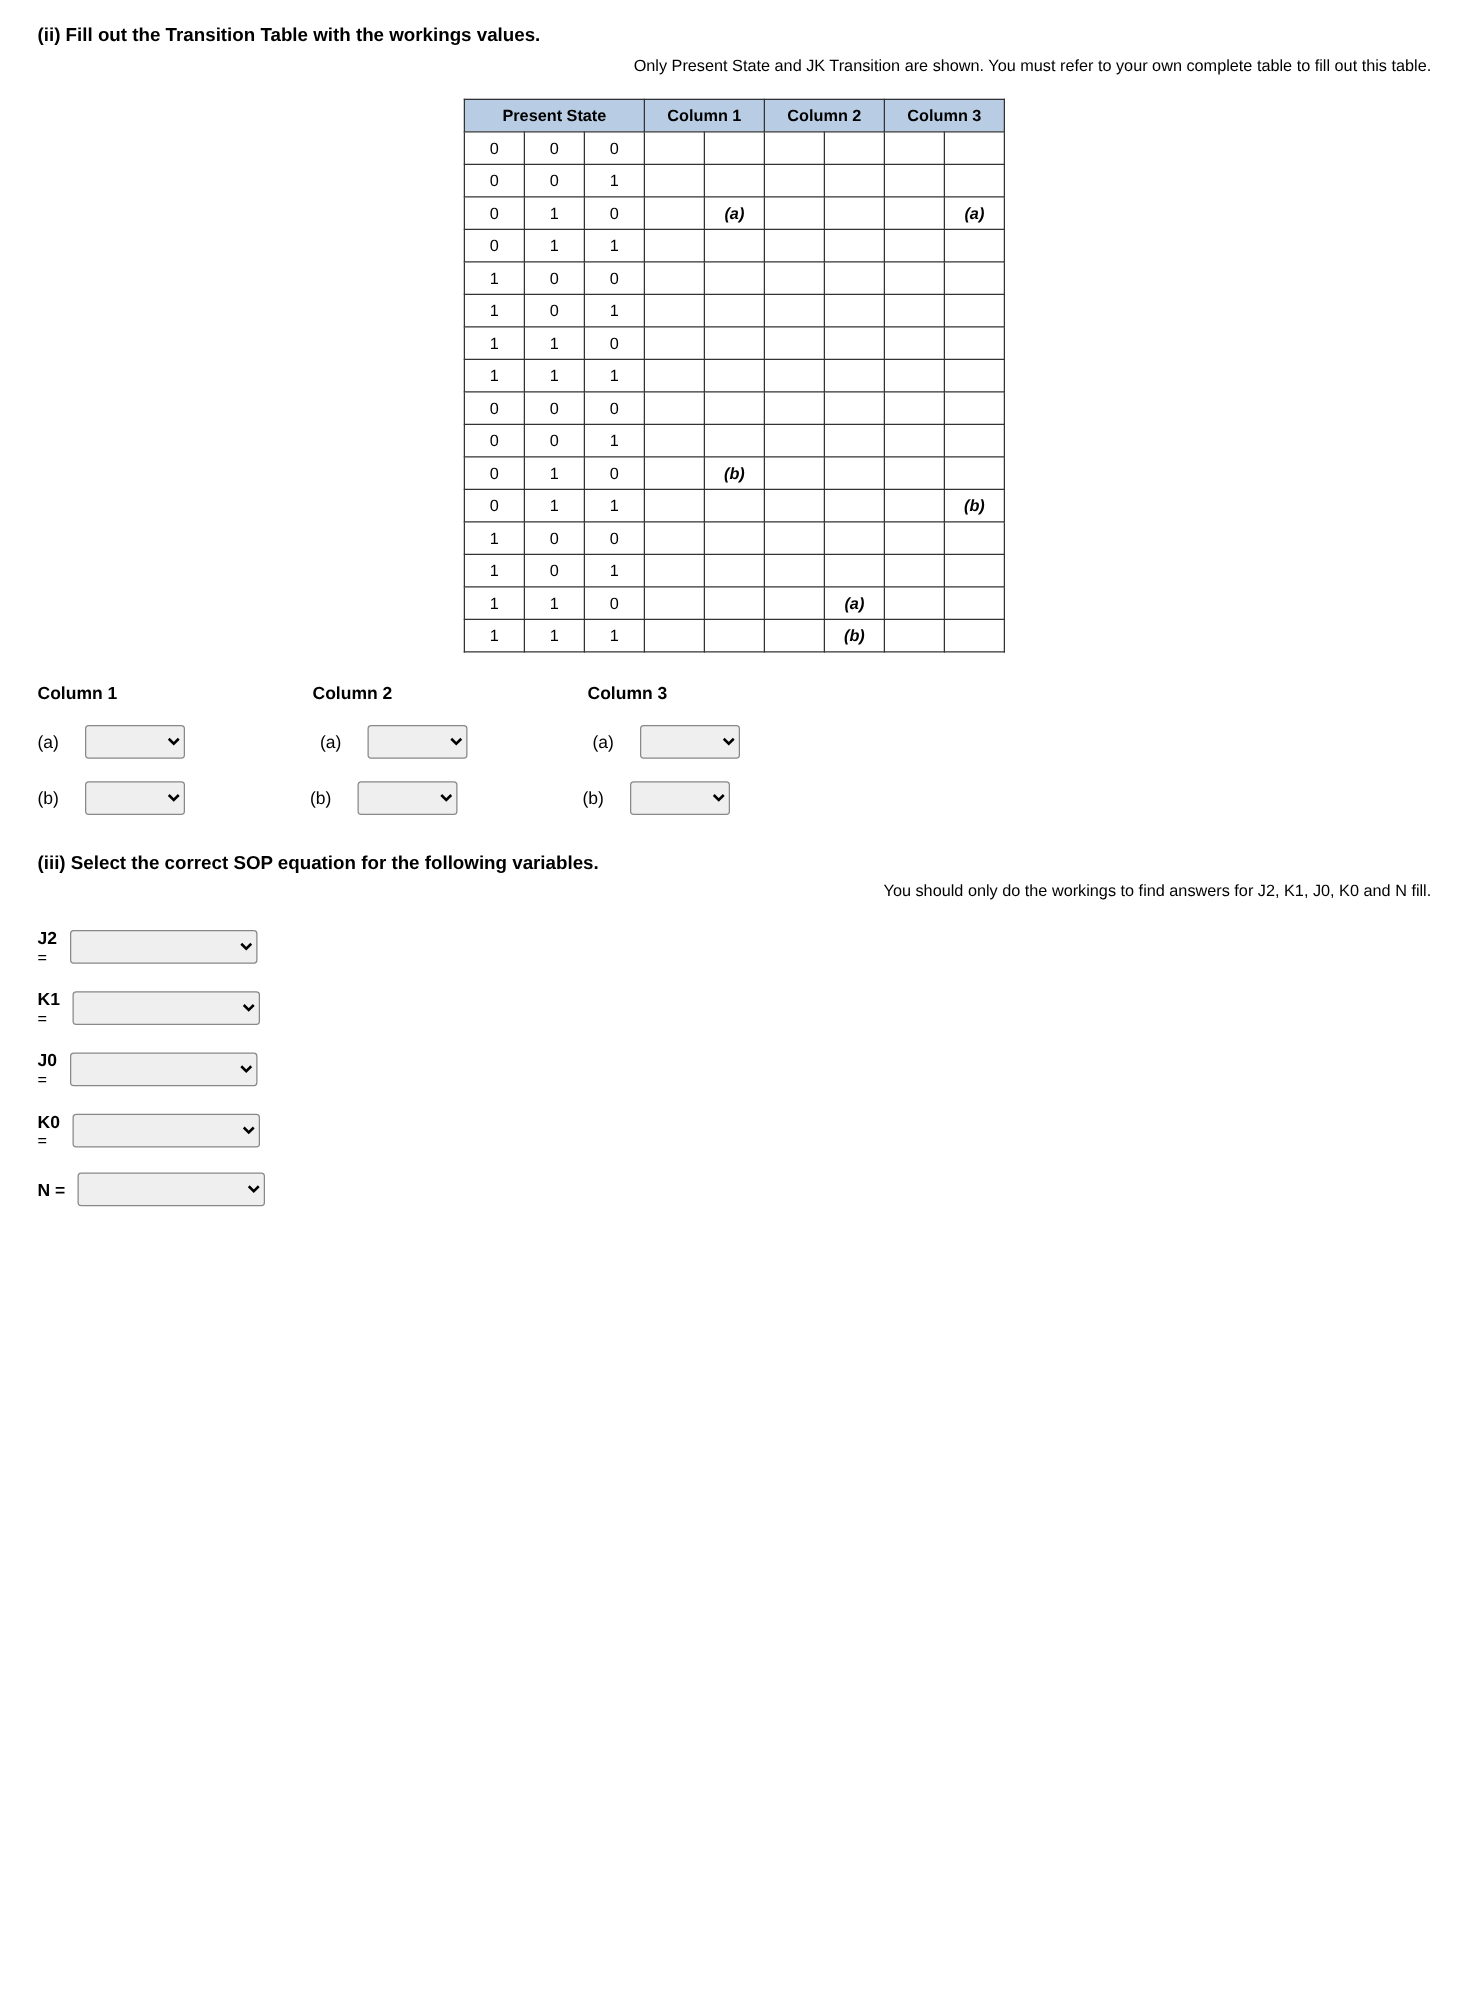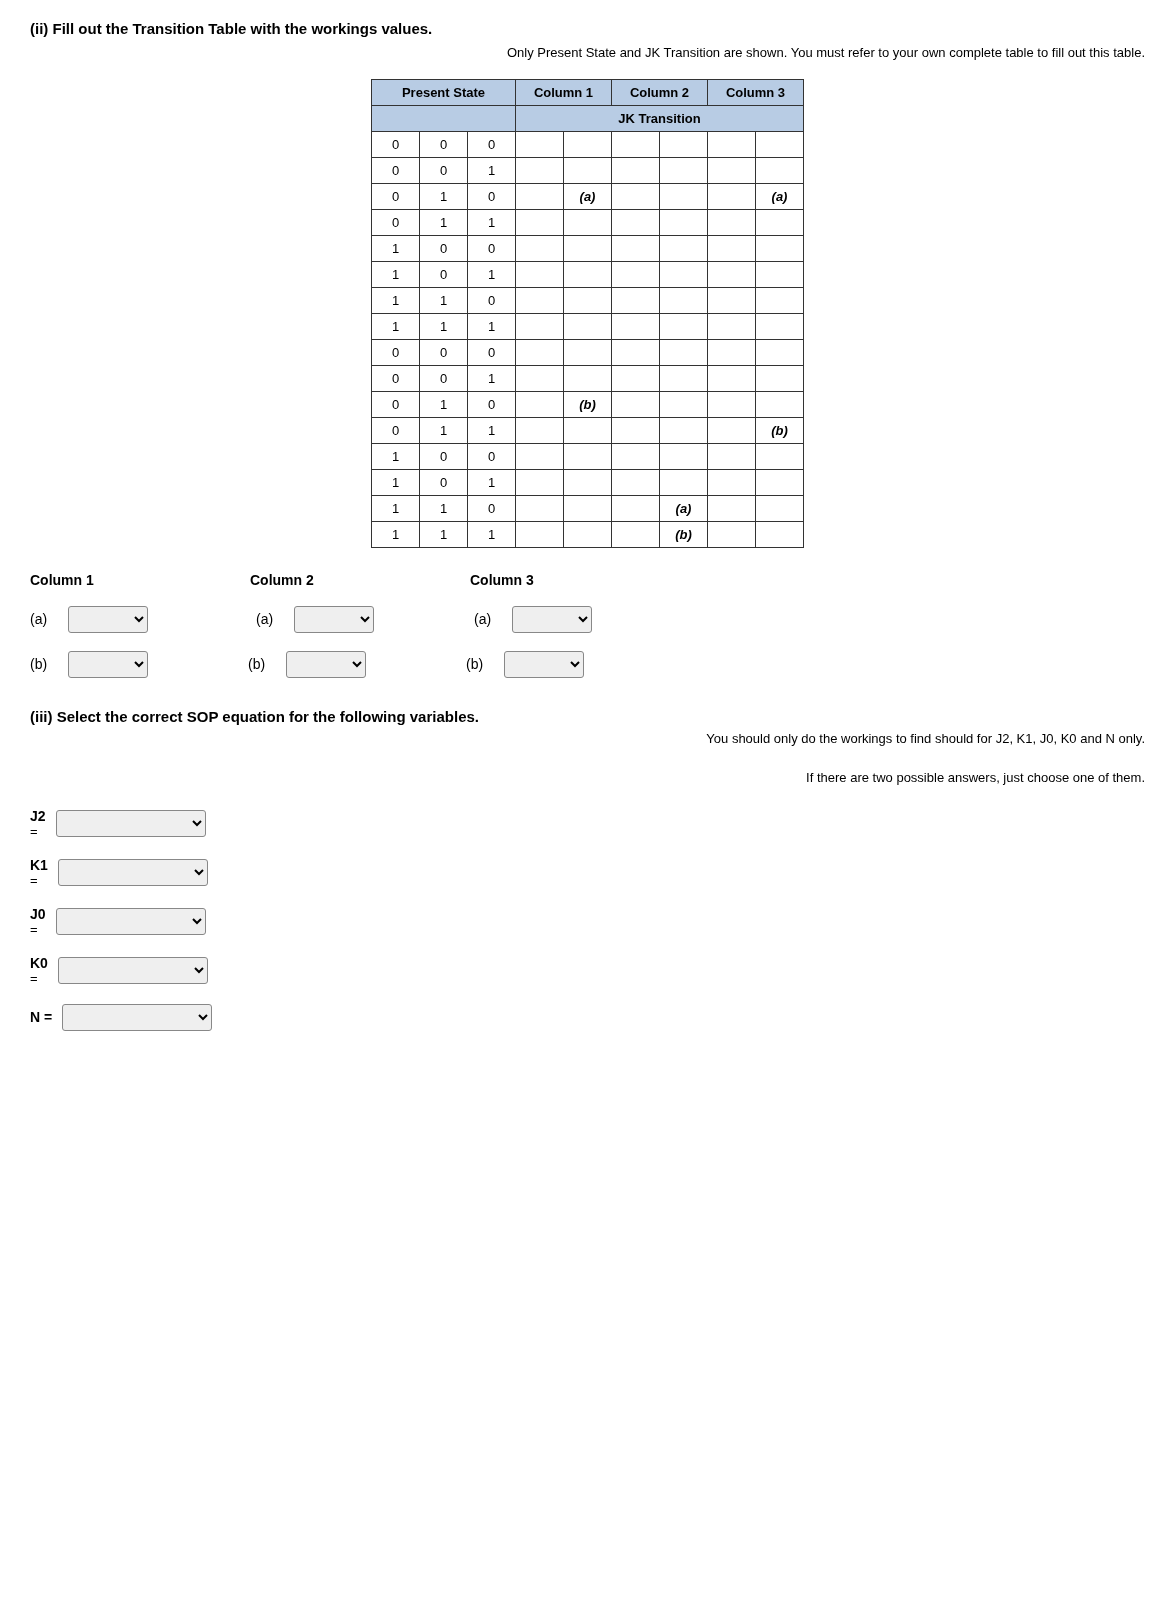--- a/index.html
+++ b/index.html
@@ -135,24 +135,20 @@
 
 <div class="table-wrapper">
   <table class="main-table">
     <thead>
       <tr>
         <th colspan="3" class="header-present-state">Present State</th>
         <th colspan="2" class="header-col1">Column 1</th>
         <th colspan="2" class="header-col2">Column 2</th>
         <th colspan="2" class="header-col3">Column 3</th>
       </tr>
-      <tr>
-        <th colspan="3" class="header-present-state"></th>
-        <th colspan="6" class="header-jk">JK Transition</th>
-      </tr>
     </thead>
     <tbody id="table-body">
     <tr>
           <td>0</td>
           <td>0</td>
           <td>0</td>
           <td></td>
           <td></td>
           <td></td>
           <td></td>
@@ -387,22 +383,21 @@
         <option value=""></option>
         <option>0</option><option>1</option><option>Q2</option><option>Q1</option><option>Q0</option>
         <option>Q2'</option><option>Q1'</option><option>Q0'</option>
       </select>
     </div>
   </div>
 </div>
 
 <div class="sop-section">
   <div class="section-header">(iii) Select the correct SOP equation for the following variables.</div>
-  <div class="section-desc">You should only do the workings to find should for J2, K1, J0, K0 and N only.</div>
-  <div class="section-desc">If there are two possible answers, just choose one of them.</div>
+  <div class="section-desc">You should only do the workings to find answers for J2, K1, J0, K0 and N fill.</div>
 
   <div class="sop-row">
     <div class="sop-var-group">
       <span class="sop-var-name">J2</span>
       <span class="sop-var-eq">=</span>
     </div>
     <select style="min-width:150px; font-size:13px; padding:4px 6px; border:1px solid #888; border-radius:3px;">
       <option value=""></option>
       <option>0</option><option>1</option><option>Q2Q1</option><option>Q2Q0</option>
       <option>Q1Q0</option><option>Q2'Q1'</option><option>Q1'Q0'</option><option>Q2'Q0'</option>

